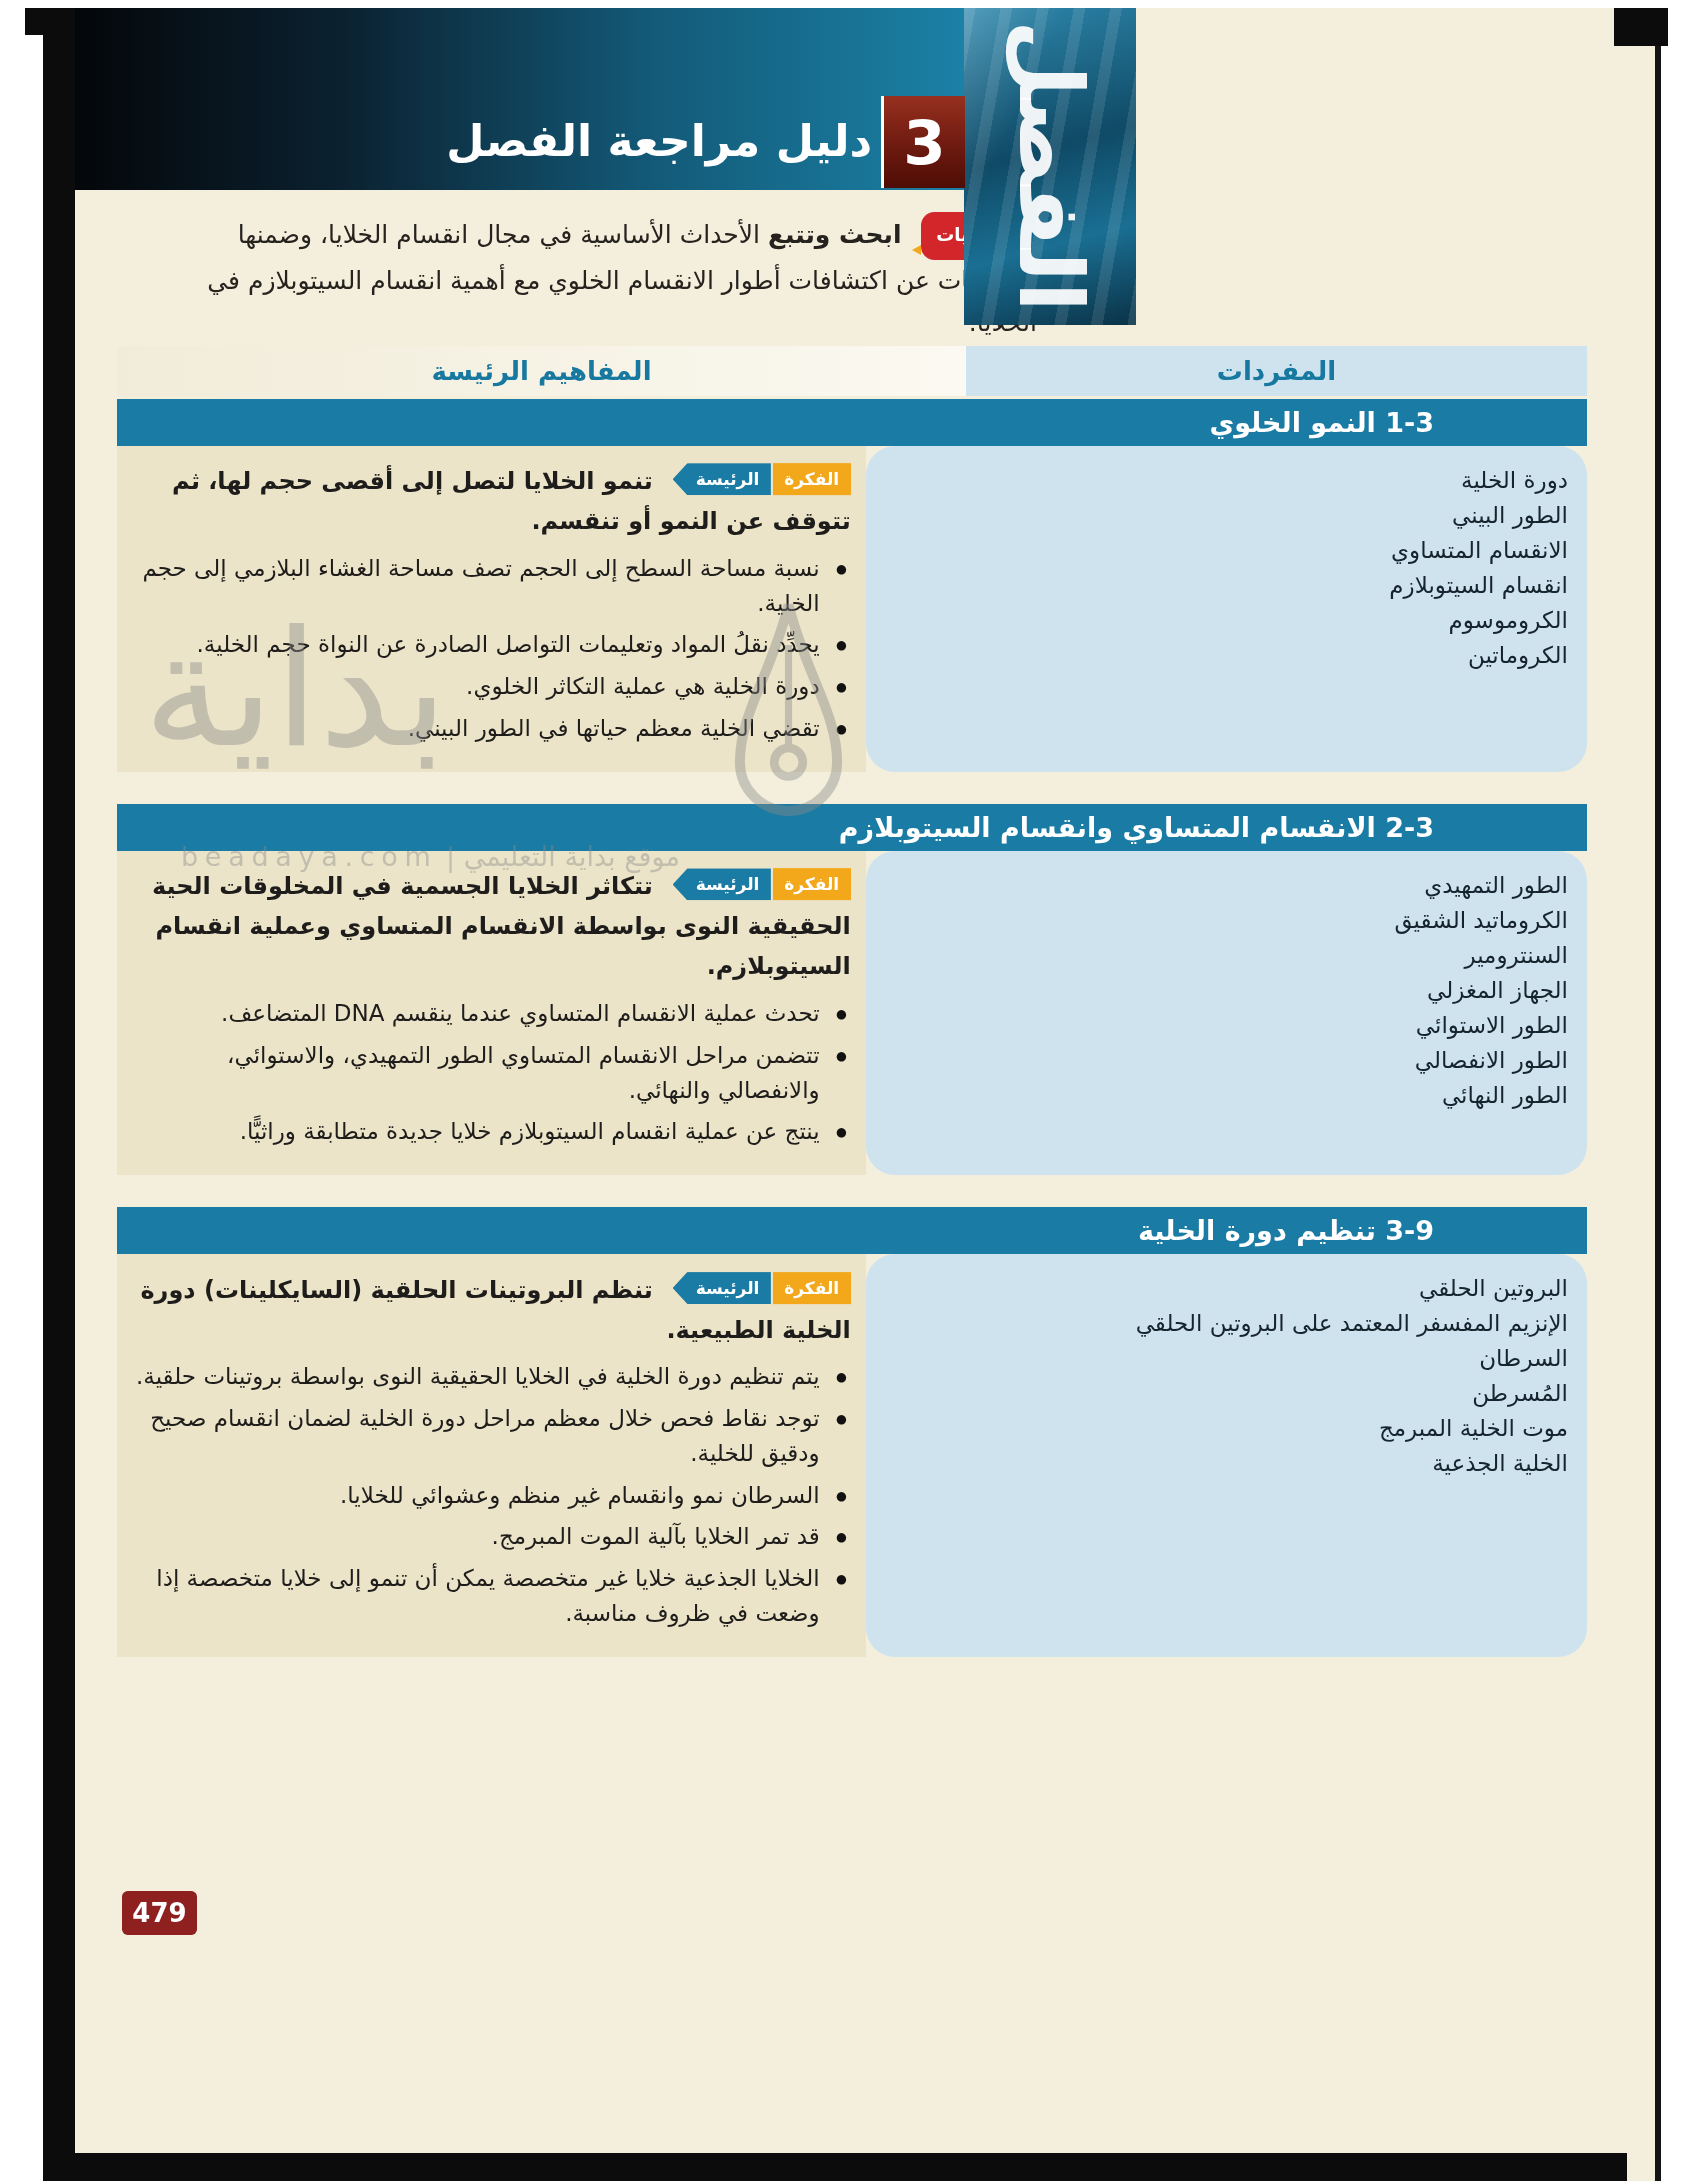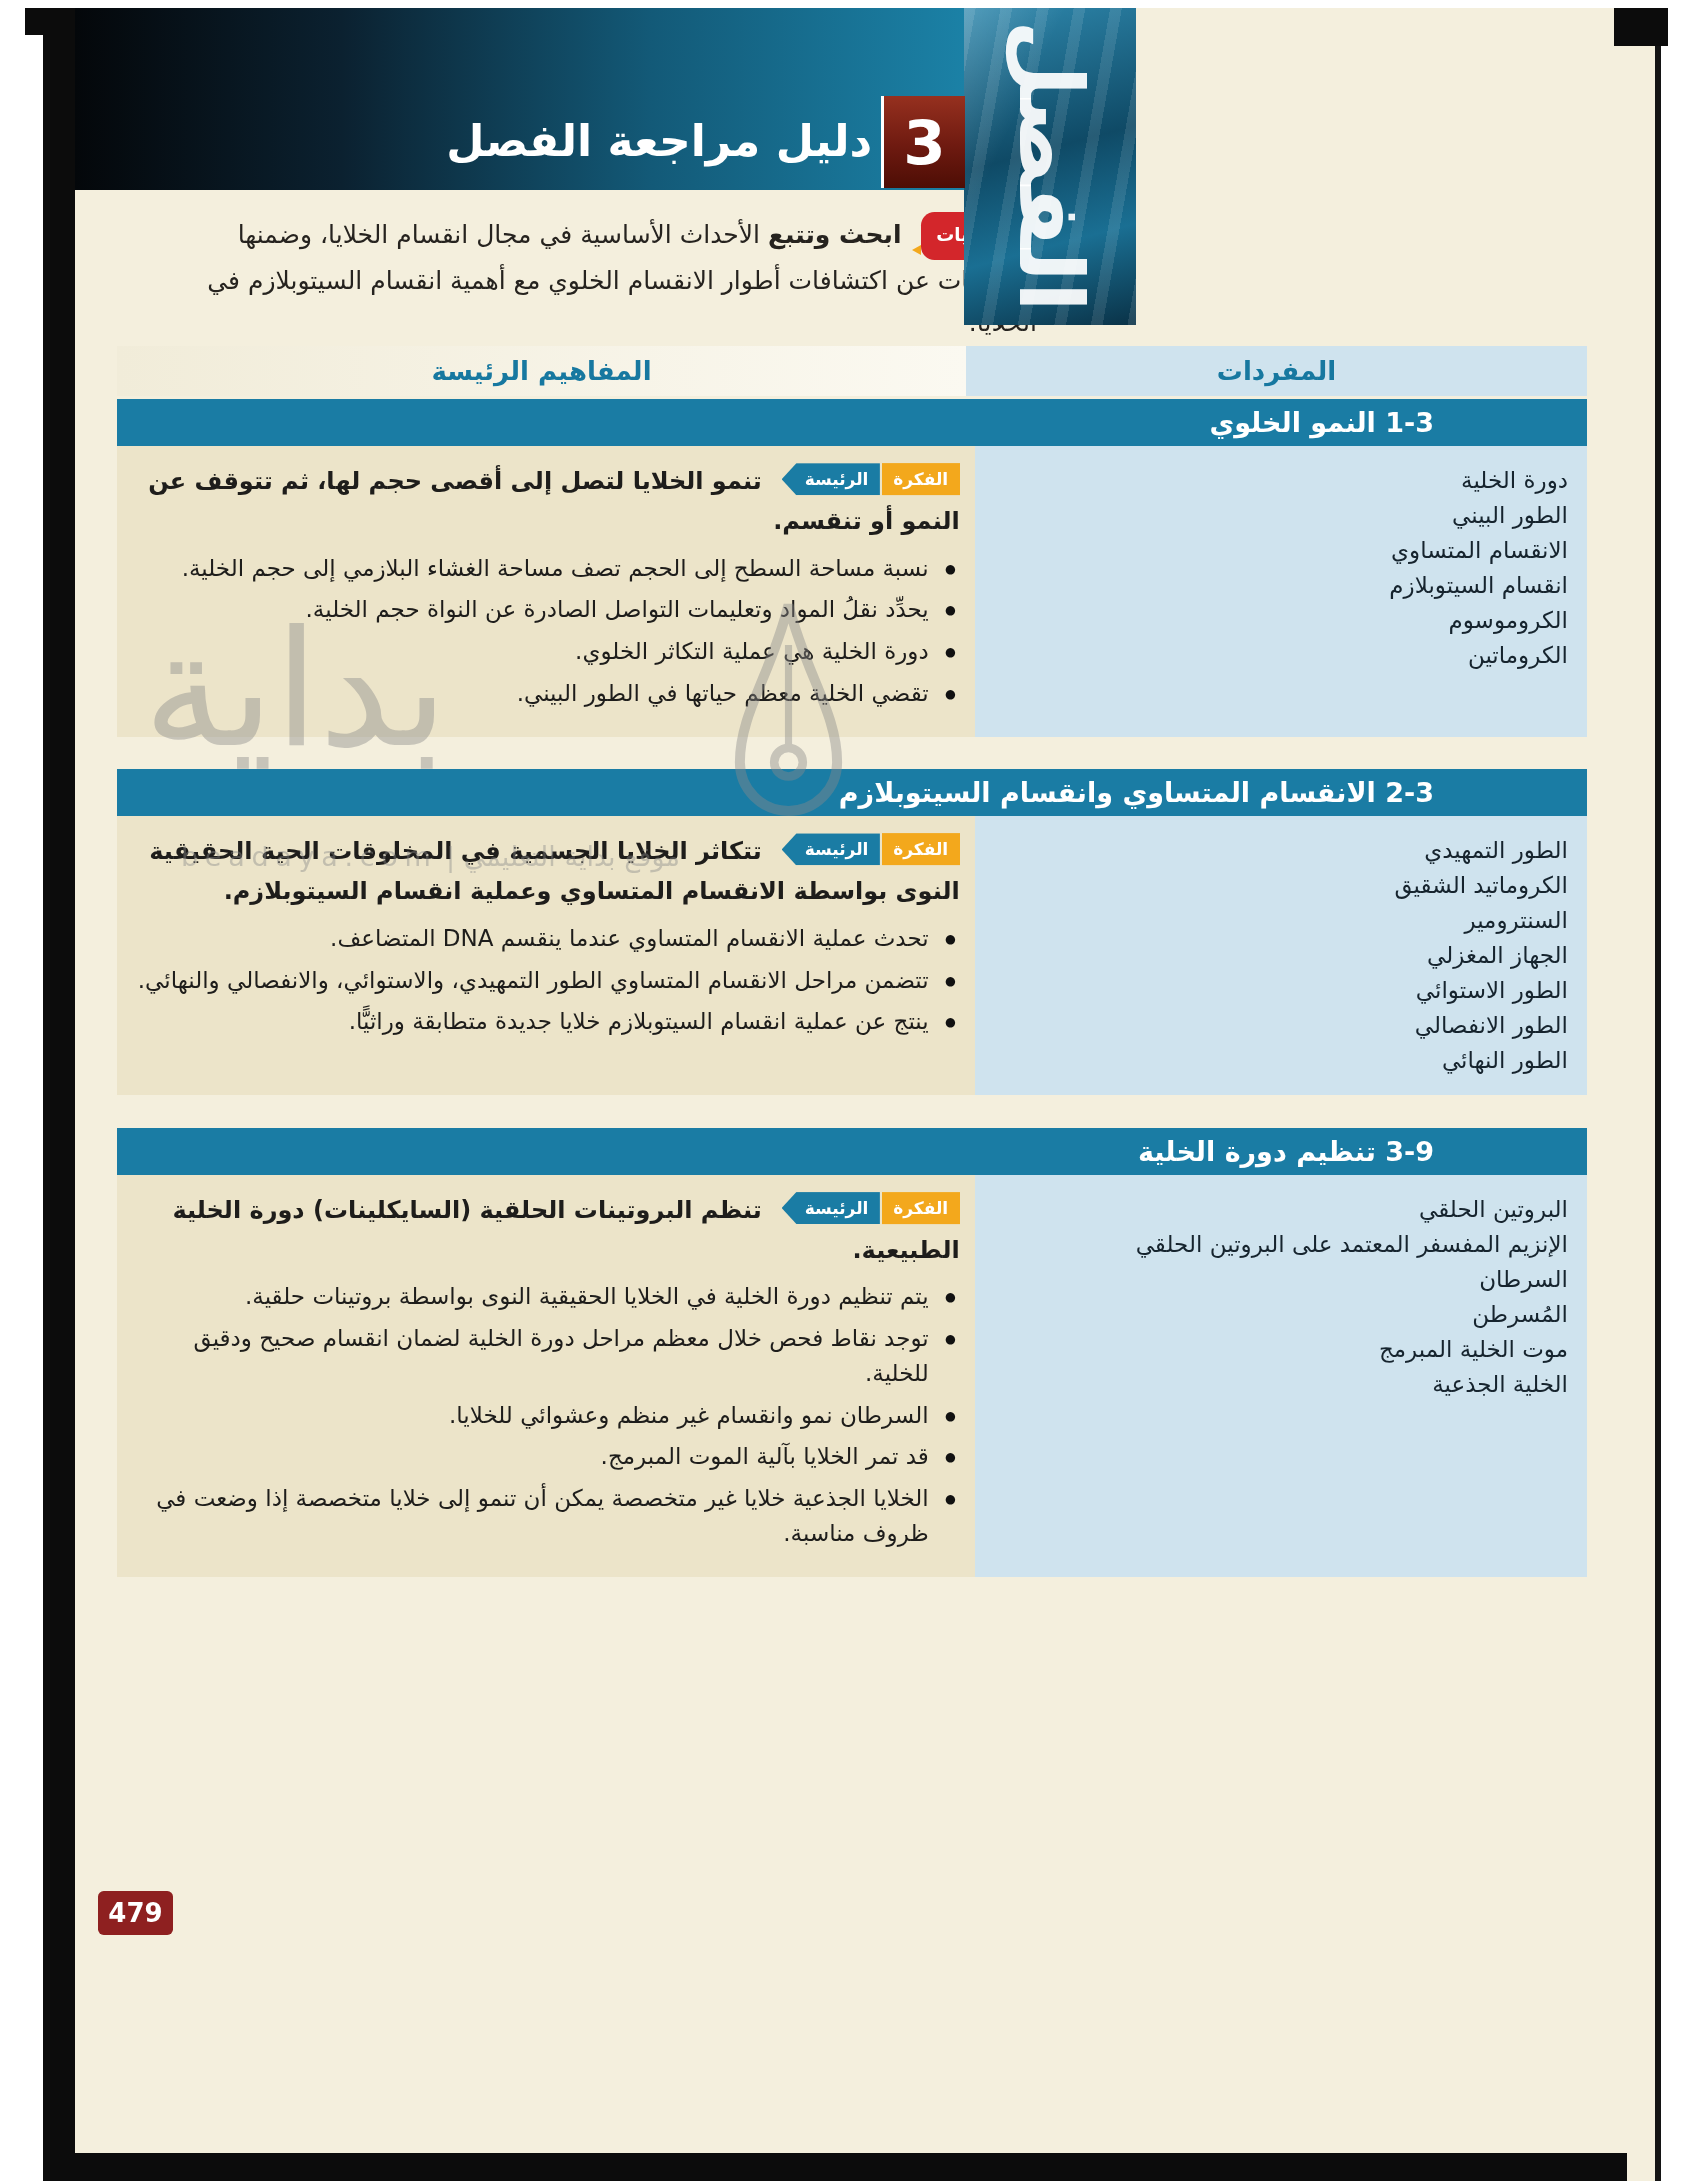--- a/index.html
+++ b/index.html
@@ -89,21 +89,21 @@
   }
   .section { margin-top:32.5px; }
   .section:first-child { margin-top:2.9px; }
   .section-band {
     height:47px; background:#1a7ca4;
     color:#ffffff; font-weight:bold; font-size:27px;
     display:flex; align-items:center;
     padding-right:153px;
   }
   .section-body { display:flex; align-items:stretch; }
-  .vocab-cell { width:612px; background:#cfe3ee; padding:17px 19px; }
+  .vocab-cell { width:721px; background:#cfe3ee; padding:17px 19px;border-radius:29px; }
   .vocab-item { font-size:23px; line-height:35px; color:#16242e; }
   .concepts-cell { flex:1; background:#ece4c9; padding:15.3px 15.3px 19px 19px; color:#1e1d1b; }
   .lead { font-size:24px; font-weight:bold; line-height:40px; }
   .idea-badge {
     display:inline-flex; height:32px; vertical-align:middle;
     margin-left:11.5px; transform:translateY(-2.9px);
   }
   .idea-part1 {
     background:#f3a81c; color:#fff; font-size:17px; font-weight:bold;
     display:flex; align-items:center; padding:0 11.5px;
@@ -124,21 +124,21 @@
   
   .watermark { position:absolute; left:143px; top:602px; width:937px; height:287px; opacity:.42; z-index:5; color:#8a8a8a; pointer-events:none; }
   .wm-word { position:absolute; left:0; top:7px; font-size:161px; font-weight:normal; line-height:1; direction:rtl; }
   .wm-nib { position:absolute; left:574px; top:0; }
   .wm-caption { position:absolute; left:38px; top:239px; width:822px; direction:rtl; text-align:left; font-size:27px; white-space:nowrap; }
   .wm-latin { letter-spacing:6.7px; }
   .wm-latin::before { content:"| "; letter-spacing:0; }
 
   
   .page-number {
-    position:absolute; left:98px; top:1891px; width:75px; height:44px;
+    position:absolute; left:122px; top:1891px; width:75px; height:44px;
     background:#8e2020; border-radius:5.7px;
     color:#fff; font-size:26px; font-weight:bold;
     display:flex; align-items:center; justify-content:center;
     z-index:2;
   }
 </style>
 </head>
 <body>
 
 <div class="page-bg"></div>

